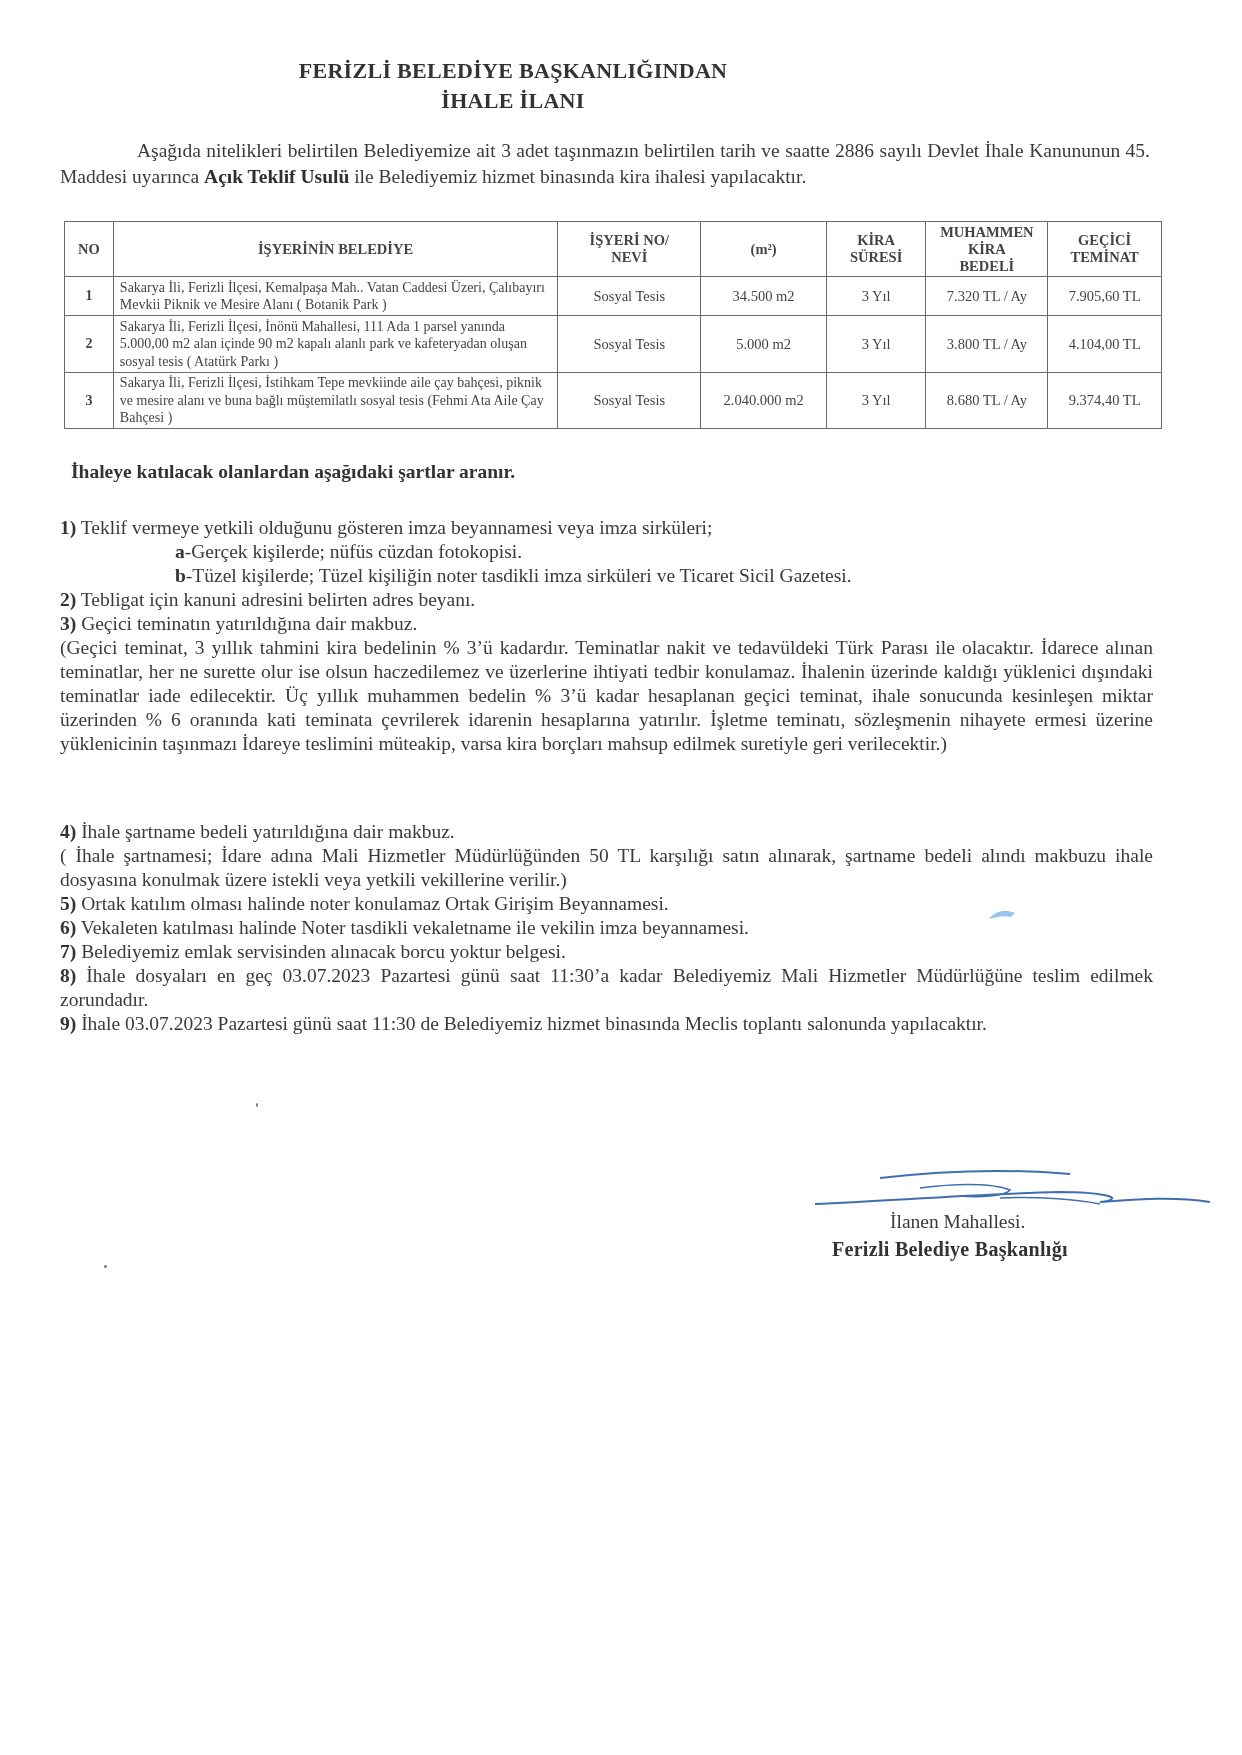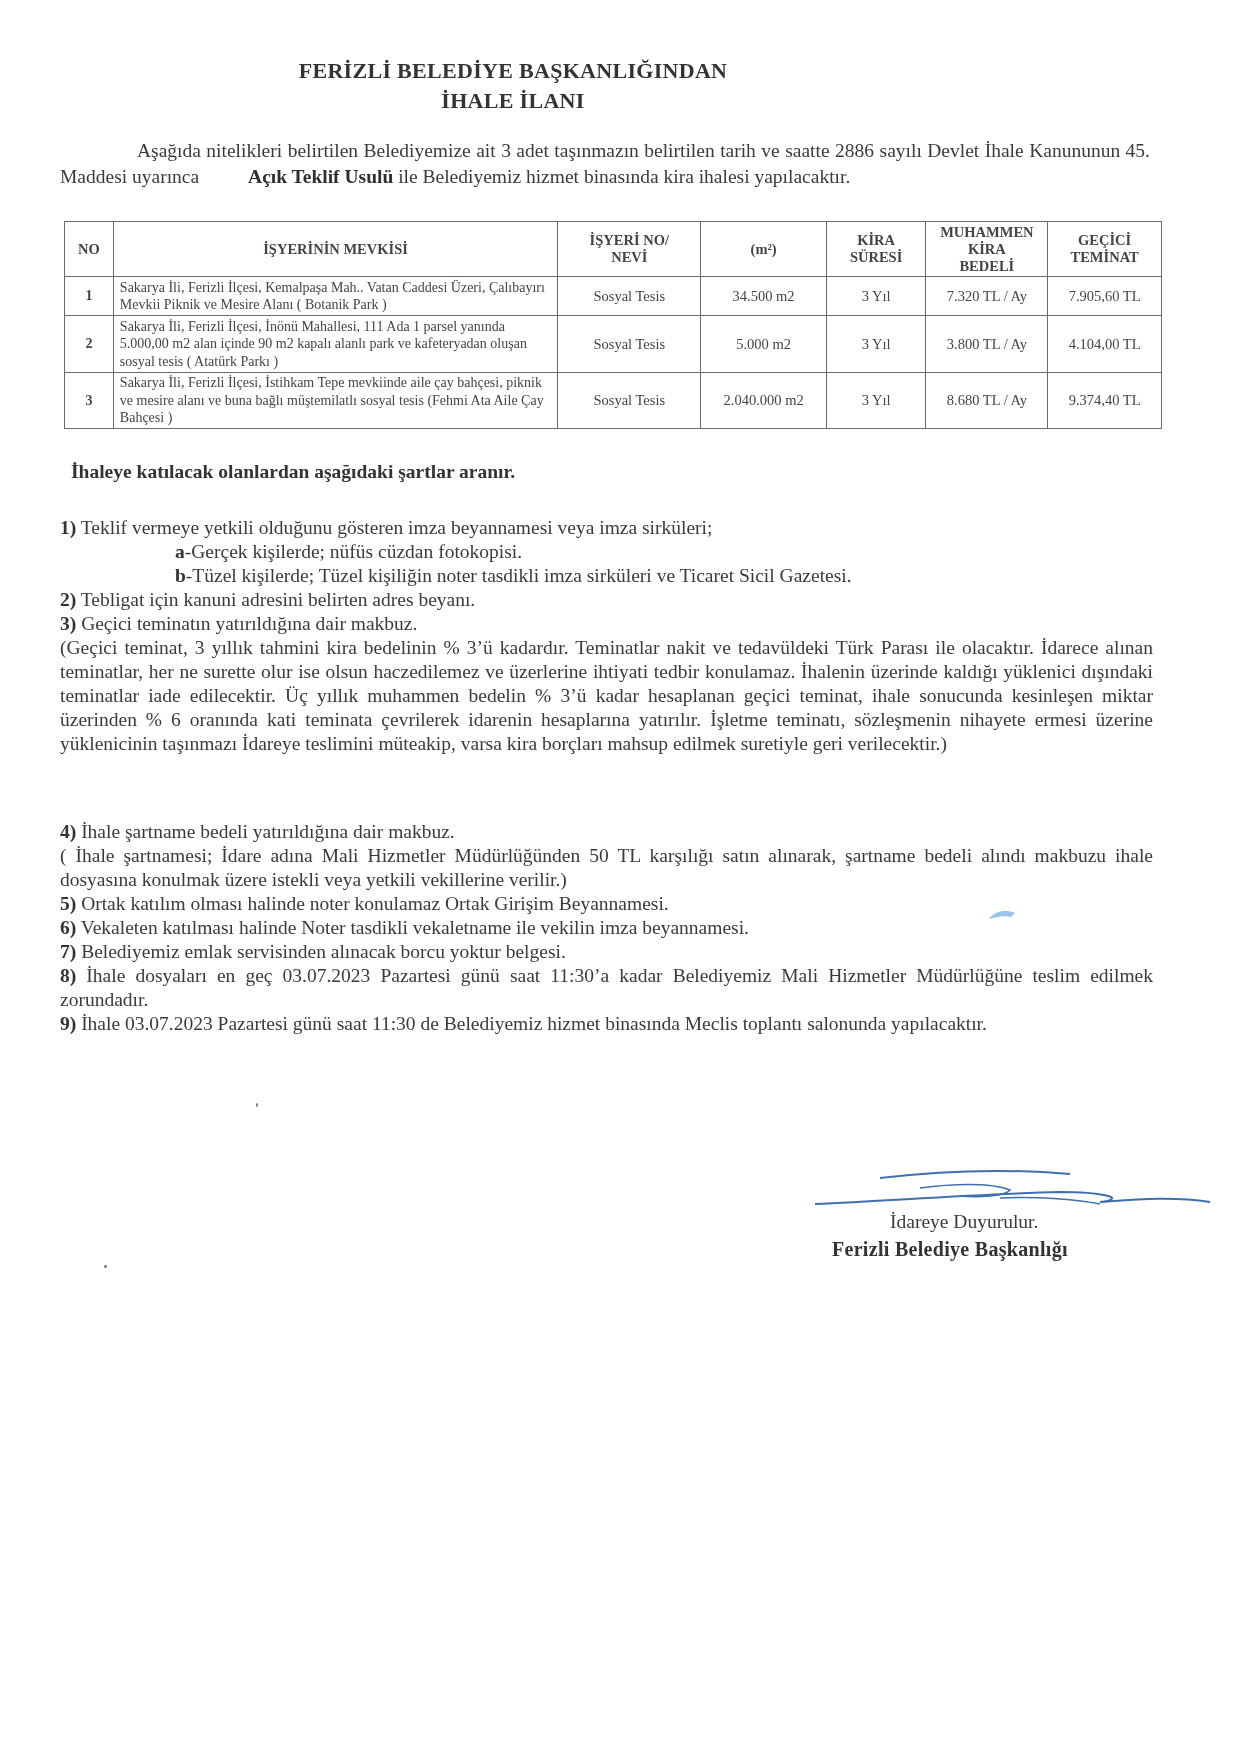--- a/index.html
+++ b/index.html
@@ -11,21 +11,21 @@
     position:absolute; left:0; width:1026px; text-align:center;
     font-weight:bold; font-size:22px; letter-spacing:0.3px; color:#333;
   }
   #t1 { top:58px; }
   #t2 { top:88px; }
   .intro {
     position:absolute; left:60px; width:1090px; top:138px;
     font-size:19.5px; line-height:26px; color:#3a3a3a; text-align:justify;
   }
   .intro .indent { display:inline-block; width:77px; }
-  .intro b { color:#2f2f2f;margin-left:44px; }
+  .intro b { color:#2f2f2f; }
 
   table.grid {
     position:absolute; left:64px; top:221px; width:1098px;
     border-collapse:collapse; font-size:14px; color:#444;
   }
   table.grid td, table.grid th {
     border:1.5px solid #6a6a6a; padding:0 6px; vertical-align:middle;
   }
   table.grid th { font-weight:bold; text-align:center; line-height:17px; font-size:14.5px; color:#444; }
   th.no { text-align:center; vertical-align:bottom; padding-bottom:6px; }
@@ -71,21 +71,21 @@
       <col style="width:448px">
       <col style="width:144px">
       <col style="width:126px">
       <col style="width:100px">
       <col style="width:122px">
       <col style="width:114px">
   </colgroup>
   <tbody>
       <tr class="hdr-row">
     <th class="no">NO</th>
-    <th>İŞYERİNİN MEVKİSİ</th>
+    <th>İŞYERİNİN BELEDİYE</th>
     <th><span>İŞYERİ NO/</span><br><span>NEVİ</span></th>
     <th>(m²)</th>
     <th><span>KİRA</span><br><span>SÜRESİ</span></th>
     <th><span>MUHAMMEN</span><br><span>KİRA</span><br><span>BEDELİ</span></th>
     <th><span>GEÇİCİ</span><br><span>TEMİNAT</span></th>
   </tr>
   <tr class="r1">
     <td class="num">1</td>
     <td class="loc">Sakarya İli, Ferizli İlçesi,  Kemalpaşa Mah.. Vatan Caddesi Üzeri, Çalıbayırı Mevkii Piknik ve Mesire Alanı ( Botanik Park )</td>
     <td class="c">Sosyal Tesis</td>
@@ -135,17 +135,17 @@
   <path d="M4 14 C10 6, 20 4, 30 8 L26 12 C18 10, 12 12, 4 14 Z" fill="#7fb6e6" opacity="0.8"></path>
 </svg>
 
 <svg class="sig" width="420" height="55">
   <path d="M80 18 C130 12, 200 8, 270 14" stroke="#3f6fb0" stroke-width="2" fill="none"></path>
   <path d="M120 28 C150 24, 190 22, 210 30 C205 36, 180 38, 160 36" stroke="#3f6fb0" stroke-width="1.6" fill="none"></path>
   <path d="M15 44 C100 40, 180 34, 260 32 C300 32, 330 38, 300 42 C330 40, 370 36, 410 42" stroke="#3f6fb0" stroke-width="2" fill="none"></path>
   <path d="M200 38 C240 36, 280 40, 300 44" stroke="#3f6fb0" stroke-width="1.4" fill="none"></path>
 </svg>
 
-<div class="closing">İdareye Duyurulur.</div>
+<div class="closing">İlanen Mahallesi.</div>
 <div class="closing-org">Ferizli Belediye Başkanlığı</div>
 
 <div class="dot" style="left:104px; top:1265px;"></div>
 <div class="dot" style="left:256px; top:1103px; width:2px; height:4px;"></div>
 
 </body></html>

